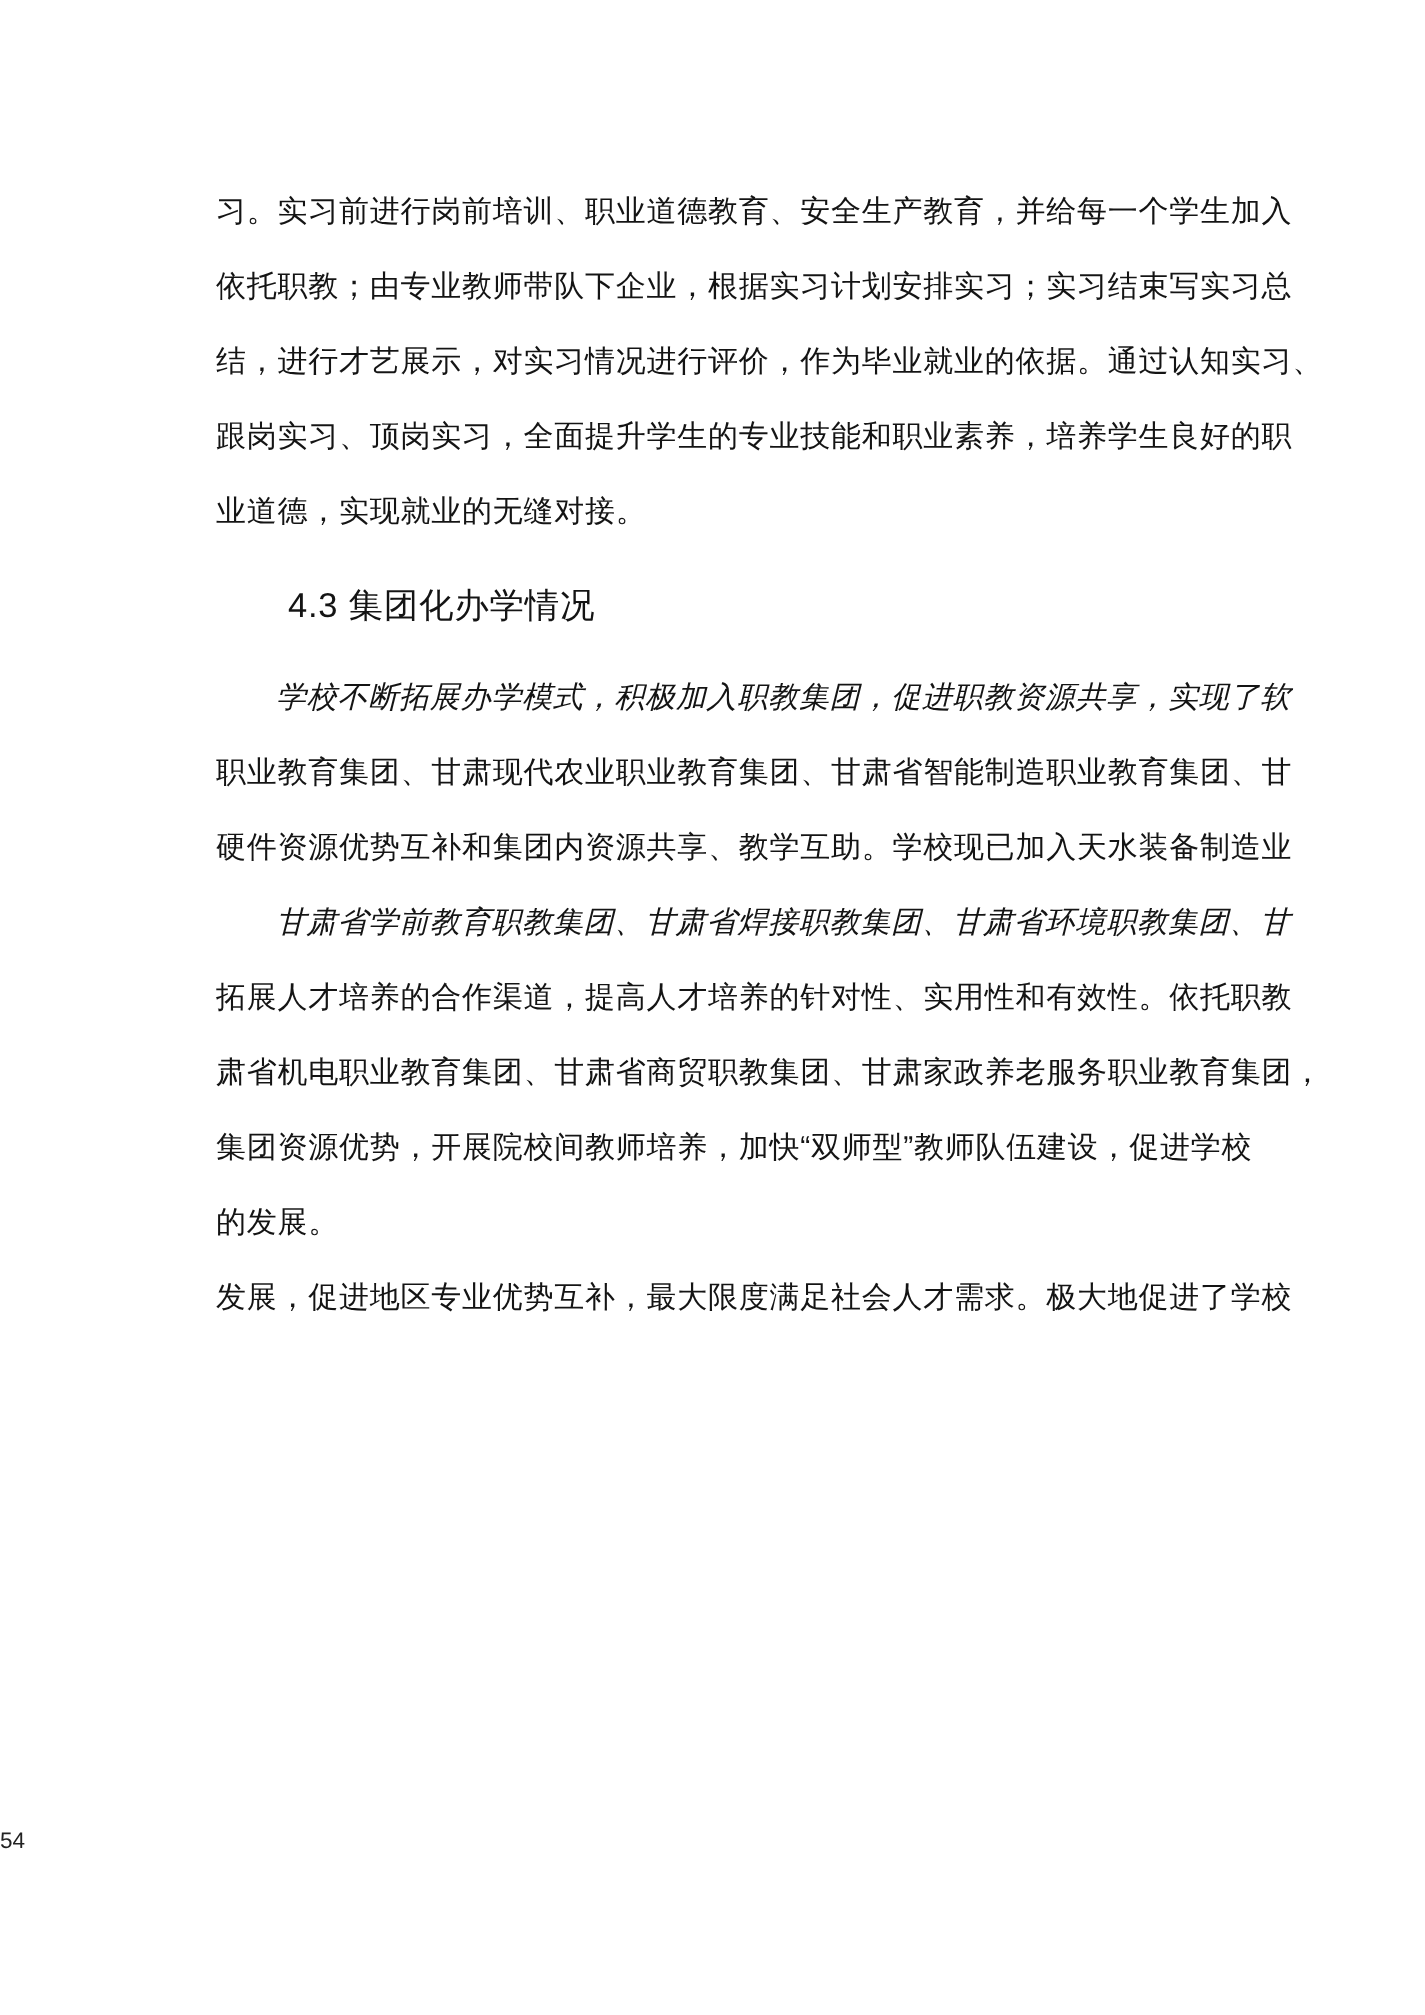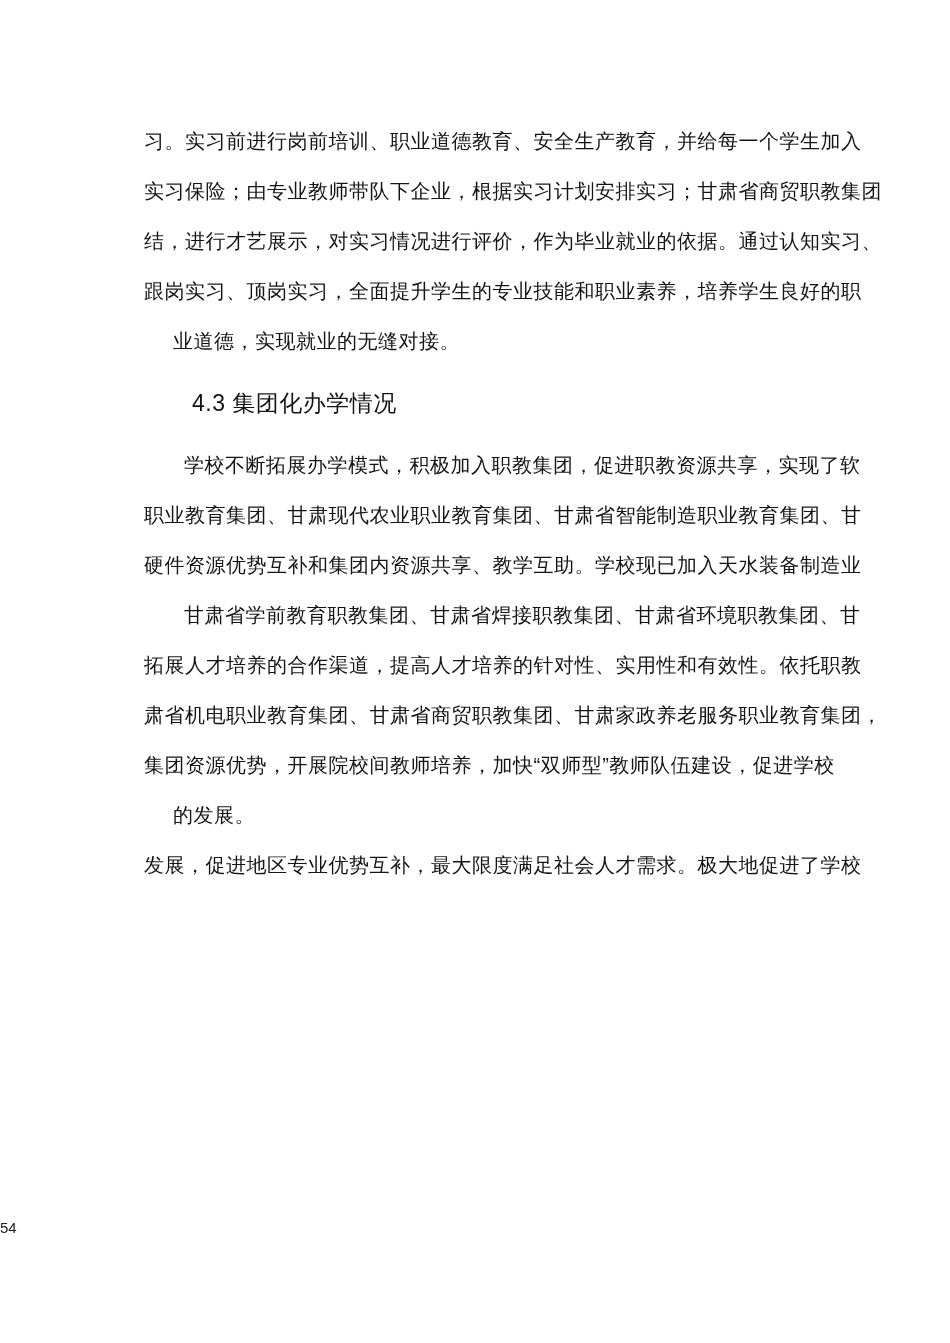--- a/index.html
+++ b/index.html
@@ -32,24 +32,24 @@
     font-size: 20px;
     line-height: 50px;
     height: 50px;
     white-space: nowrap;
     text-align: justify;
     text-align-last: justify;
     letter-spacing: 0.5px;
   }
   .line.last {
     text-align-last: left;
-    margin-left: 29px;
   }
   .line.indent {
     padding-left: 40px;
+    font-style: italic;
   }
   .heading {
     font-size: 23px;
     font-weight: normal;
     line-height: 50px;
     height: 50px;
     margin: 12px 0 12px 48px;
     white-space: nowrap;
     letter-spacing: 0.5px;
   }
@@ -65,21 +65,21 @@
 </style>
 </head>
 <body>
 
 <div class="page">
 
   <div class="text-block">
 
     <div class="para">
       <div class="line">习。实习前进行岗前培训、职业道德教育、安全生产教育，并给每一个学生加入</div>
-      <div class="line">实习保险；由专业教师带队下企业，根据实习计划安排实习；甘肃省商贸职教集团</div>
+      <div class="line">依托职教；由专业教师带队下企业，根据实习计划安排实习；实习结束写实习总</div>
       <div class="line">结，进行才艺展示，对实习情况进行评价，作为毕业就业的依据。通过认知实习、</div>
       <div class="line">跟岗实习、顶岗实习，全面提升学生的专业技能和职业素养，培养学生良好的职</div>
       <div class="line last">业道德，实现就业的无缝对接。</div>
     </div>
 
     <div class="heading">4.3 集团化办学情况</div>
 
     <div class="para">
       <div class="line indent">学校不断拓展办学模式，积极加入职教集团，促进职教资源共享，实现了软</div>
       <div class="line">职业教育集团、甘肃现代农业职业教育集团、甘肃省智能制造职业教育集团、甘</div>

